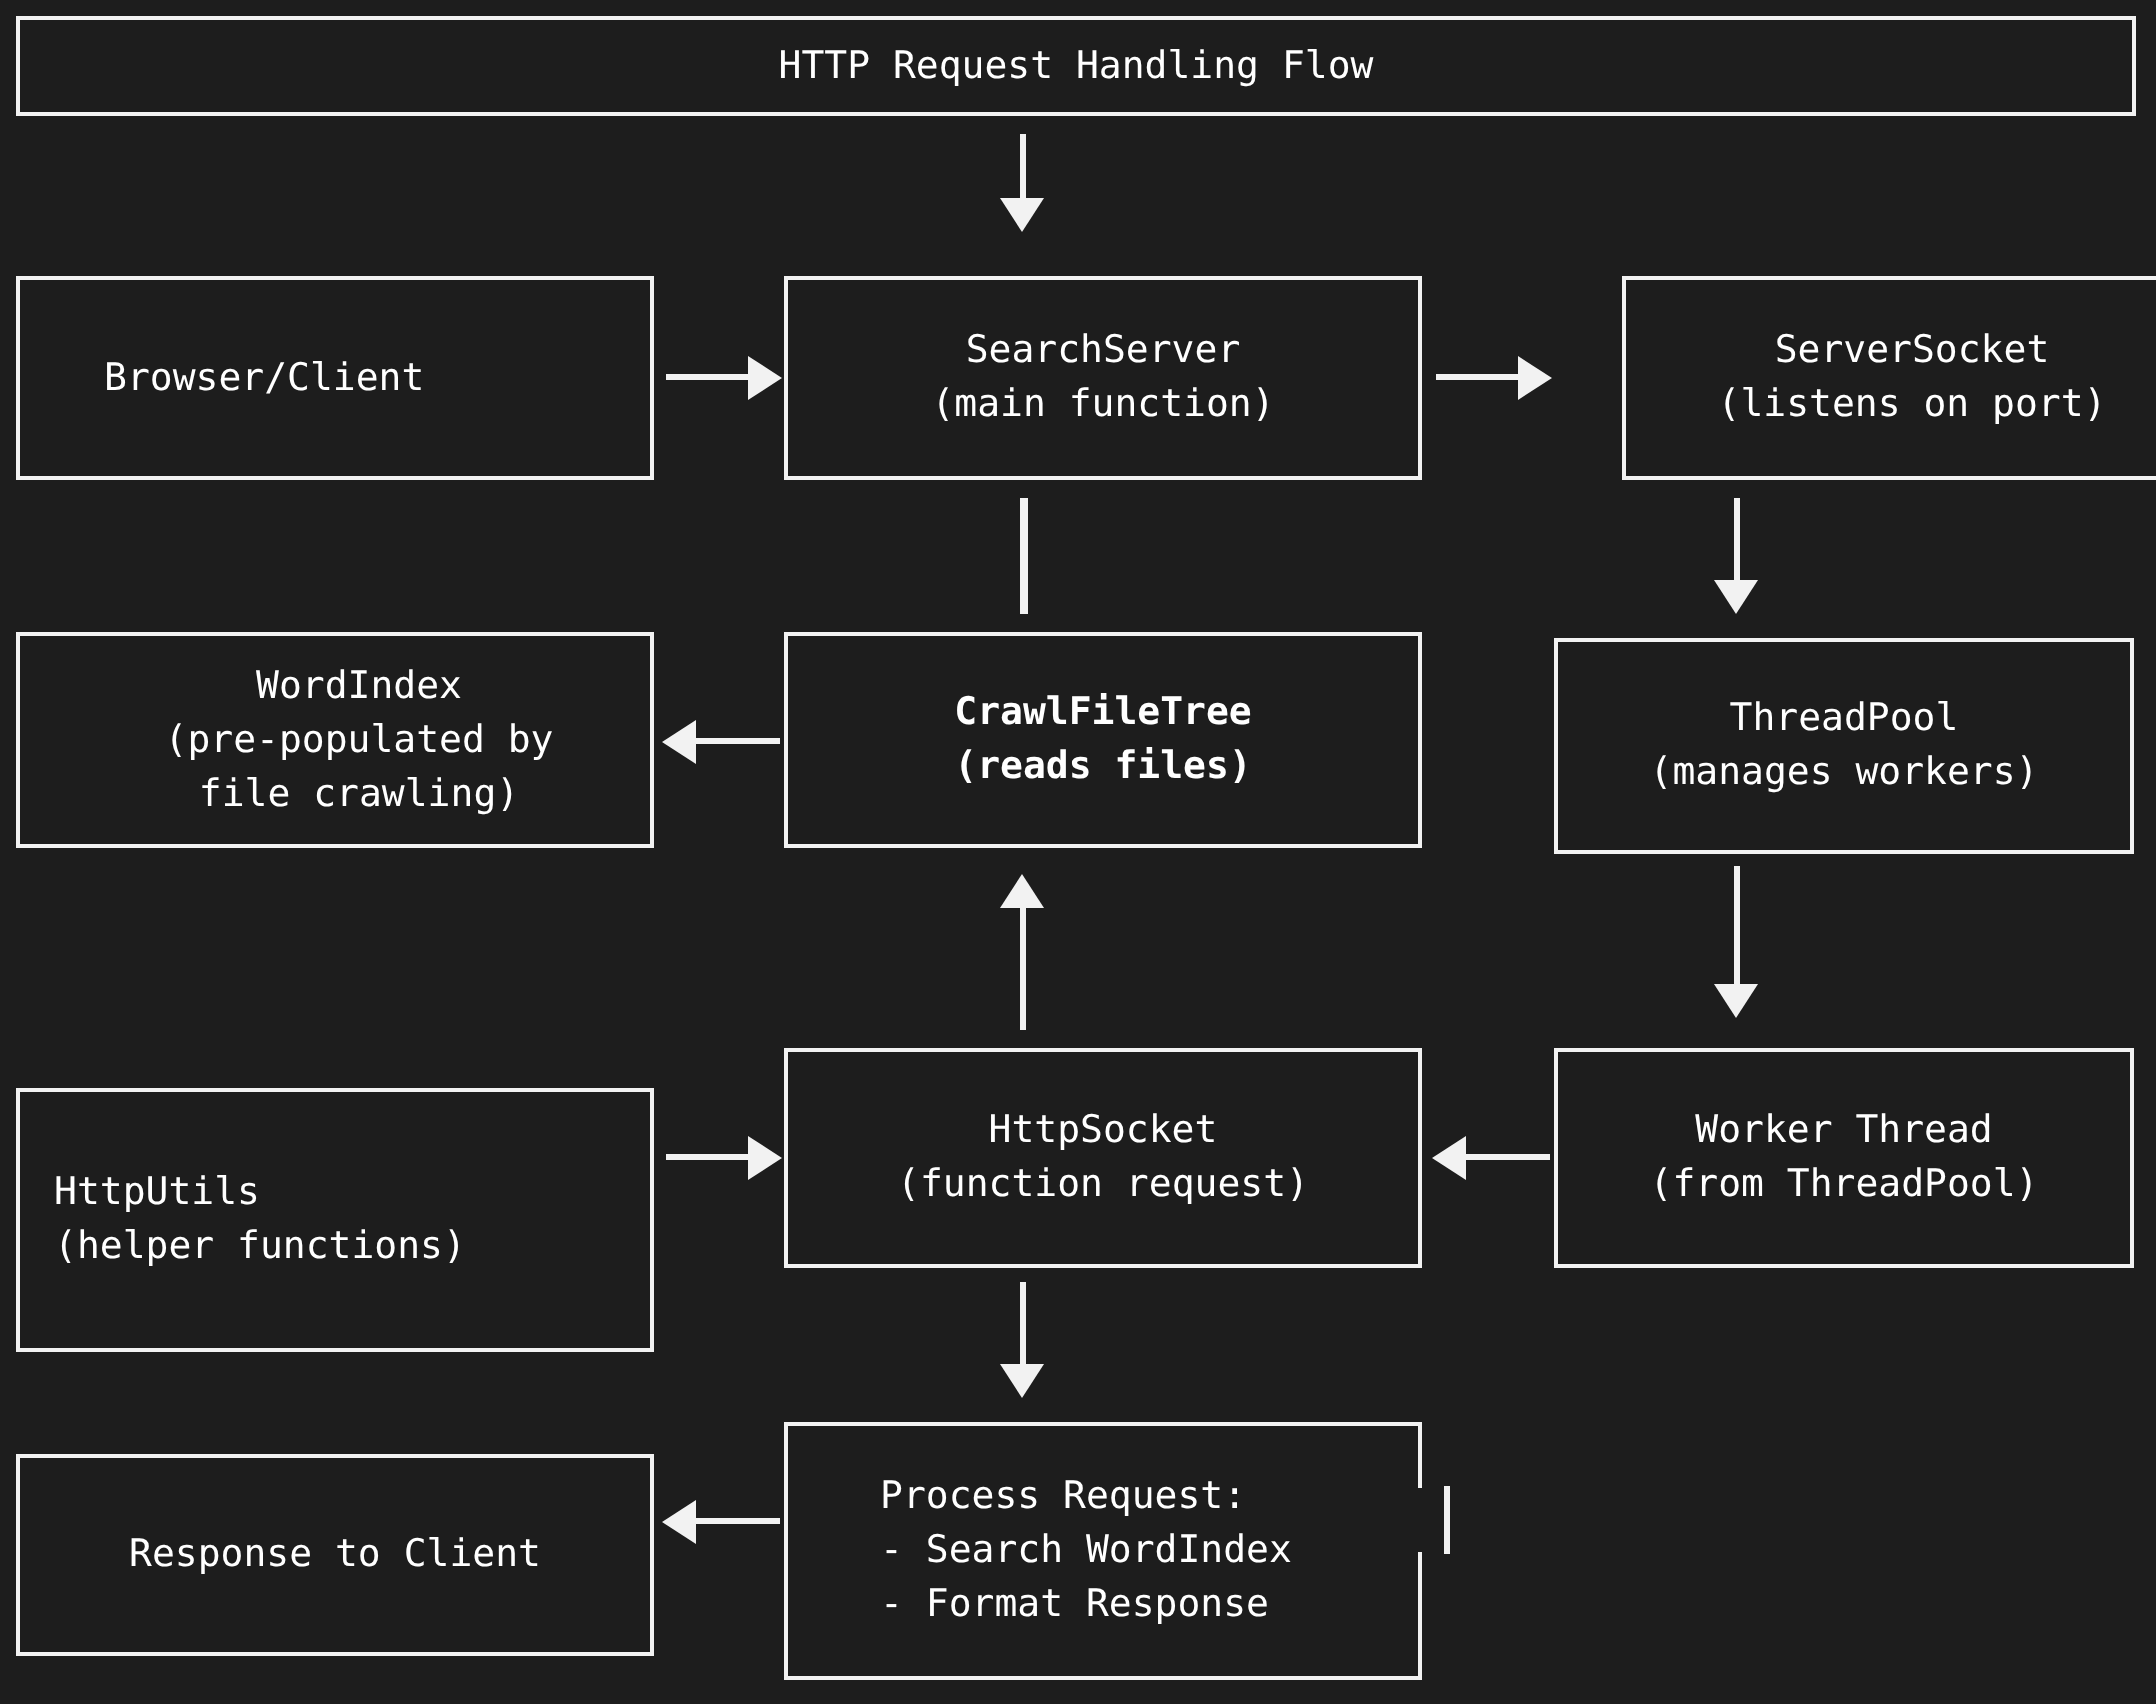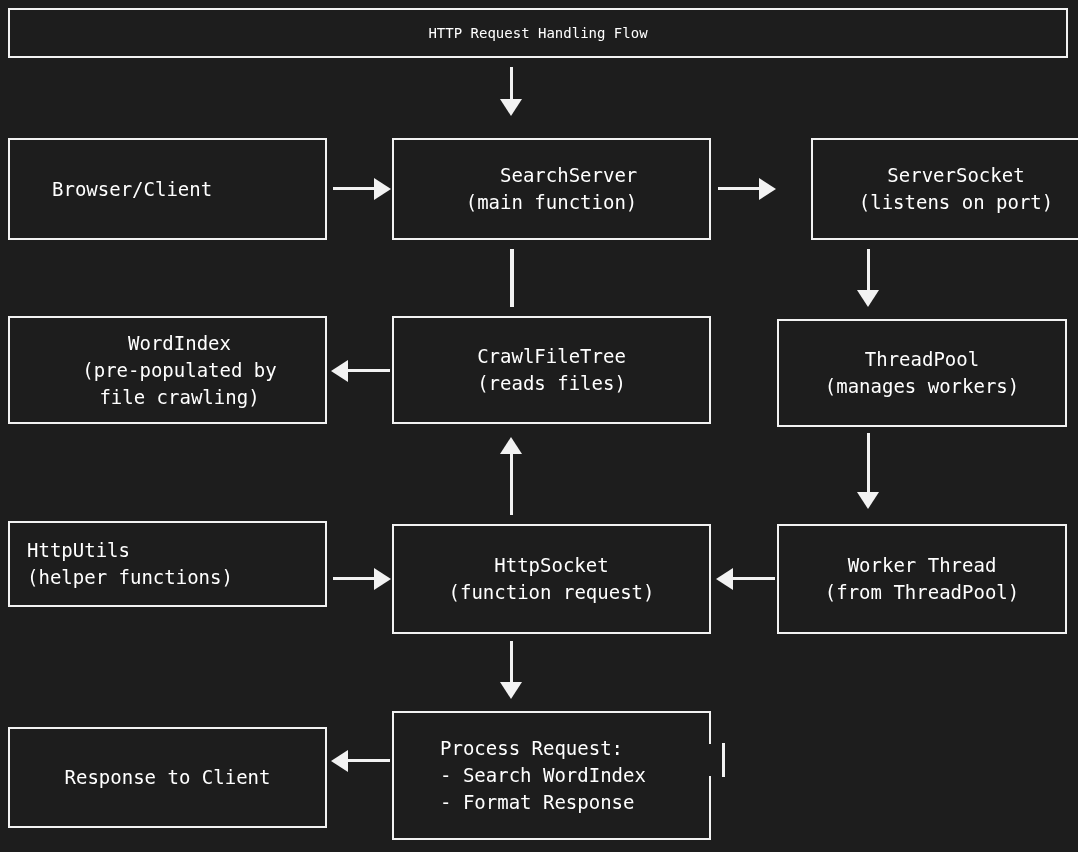--- a/index.html
+++ b/index.html
@@ -41,21 +41,21 @@
     position: absolute;
     left: 8px;
     top: 8px;
     width: 1060px;
     height: 50px;
     border: 2px solid #f2f2f2;
     box-sizing: border-box;
     display: flex;
     align-items: center;
     justify-content: center;
-    font-size: 14px;
+    font-size: 19px;
     white-space: pre;
   }
   
   .vline {
     position: absolute;
     width: 3px;
     background: #f2f2f2;
   }
   .hline {
     position: absolute;
@@ -109,21 +109,21 @@
     <span>HTTP Request Handling Flow</span>
   </div>
 
   <div class="vline" style="left:510px; top:67px; height:33px;"></div>
   <div class="arrow-down" style="left:500px; top:99px;"></div>
 
   <div class="box left-align" style="left:8px; top:138px; width:319px; height:102px;">
     <span>Browser/Client</span>
   </div>
 
-  <div class="box" style="left:392px; top:138px; width:319px; height:102px;text-align:right;">
+  <div class="box" style="left:392px; top:138px; width:319px; height:102px;">
     <span>SearchServer
 (main function)</span>
   </div>
 
   <div class="box" style="left:777px; top:138px; width:290px; height:102px;margin-left:34px;">
     <span>ServerSocket
 (listens on port)</span>
   </div>
 
   <div class="hline" style="left:333px; top:187px; width:42px;"></div>
@@ -136,40 +136,40 @@
 
   <div class="vline" style="left:867px; top:249px; height:42px;"></div>
   <div class="arrow-down" style="left:857px; top:290px;"></div>
 
   <div class="box" style="left:8px; top:316px; width:319px; height:108px;padding-left:24px;">
     <span>WordIndex
 (pre-populated by
 file crawling)</span>
   </div>
 
-  <div class="box" style="left:392px; top:316px; width:319px; height:108px;">
+  <div class="box" style="left:392px; top:316px; width:319px; height:108px;font-weight:bold;">
     <span>CrawlFileTree
 (reads files)</span>
   </div>
 
   <div class="box" style="left:777px; top:319px; width:290px; height:108px;">
     <span>ThreadPool
 (manages workers)</span>
   </div>
 
   <div class="hline" style="left:348px; top:369px; width:42px;"></div>
   <div class="arrow-left" style="left:331px; top:360px;"></div>
 
   <div class="vline" style="left:867px; top:433px; height:60px;"></div>
   <div class="arrow-down" style="left:857px; top:492px;"></div>
 
   <div class="vline" style="left:510px; top:453px; height:62px;"></div>
   <div class="arrow-up" style="left:500px; top:437px;"></div>
 
-  <div class="box left-align" style="left:8px; top:521px; width:319px; height:86px;padding-left:17px;">
+  <div class="box left-align" style="left:8px; top:544px; width:319px; height:132px;padding-left:17px;">
     <span>HttpUtils
 (helper functions)</span>
   </div>
 
   <div class="box" style="left:392px; top:524px; width:319px; height:110px;">
     <span>HttpSocket
 (function request)</span>
   </div>
 
   <div class="box" style="left:777px; top:524px; width:290px; height:110px;">

